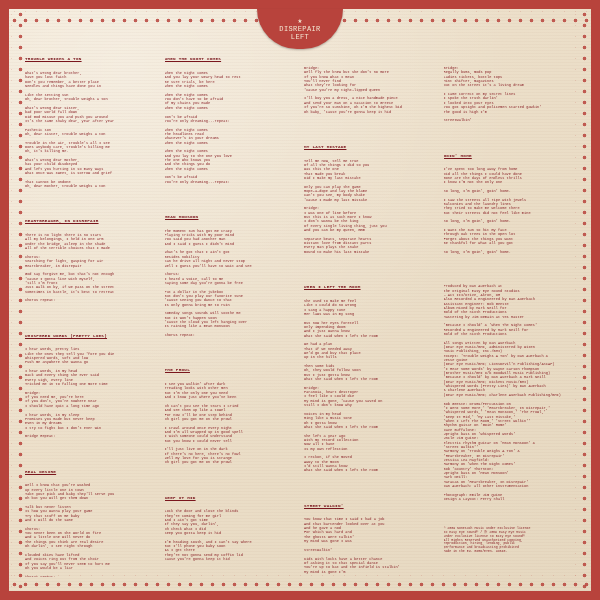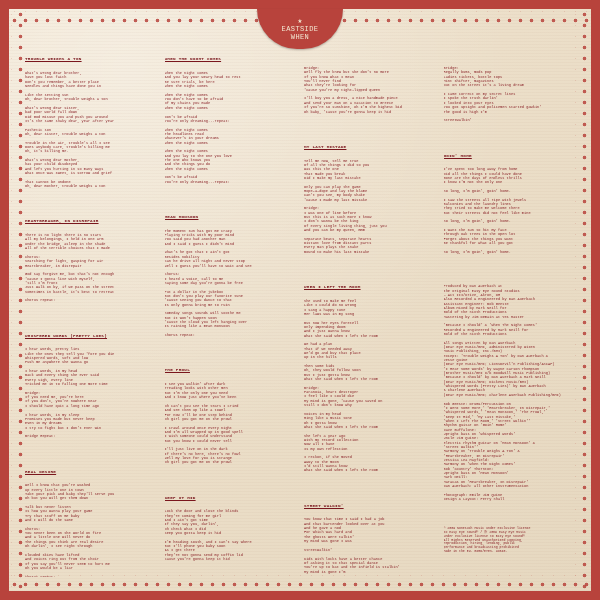--- a/index.html
+++ b/index.html
@@ -84,22 +84,22 @@
 
 <div class="sleeve">
 
   <div class="dots top"></div>
   <div class="dots bottom"></div>
   <div class="dots-v left"></div>
   <div class="dots-v right"></div>
 
   <div class="logo">
     <span class="star">★</span>
-    <span>EASTSIDE</span>
-    <span>WHEN</span>
+    <span>DISREPAIR</span>
+    <span>LEFT</span>
   </div>
 
   <div class="columns">
 
     <div class="col">
       <div class="song">
         <h3>TROUBLE WEIGHS A TON</h3>
         <div class="body">What's wrong dear brother,
 have you lost faith
 Don't you remember, a better place

